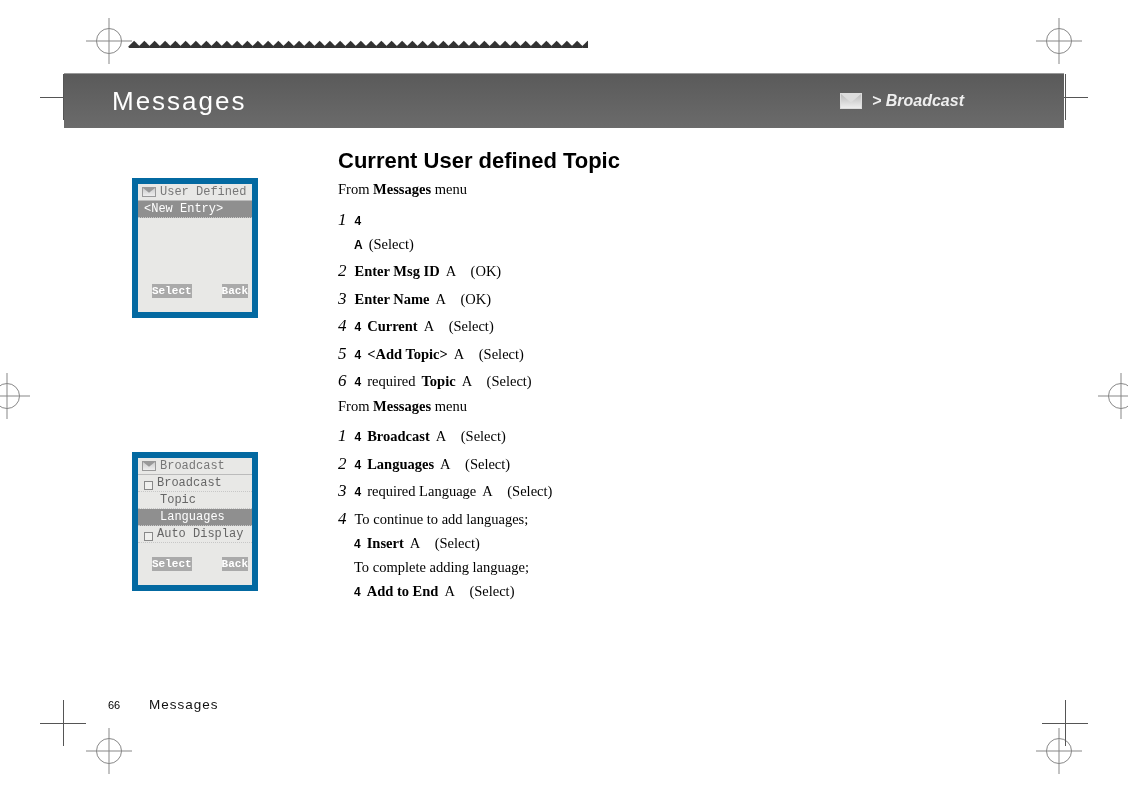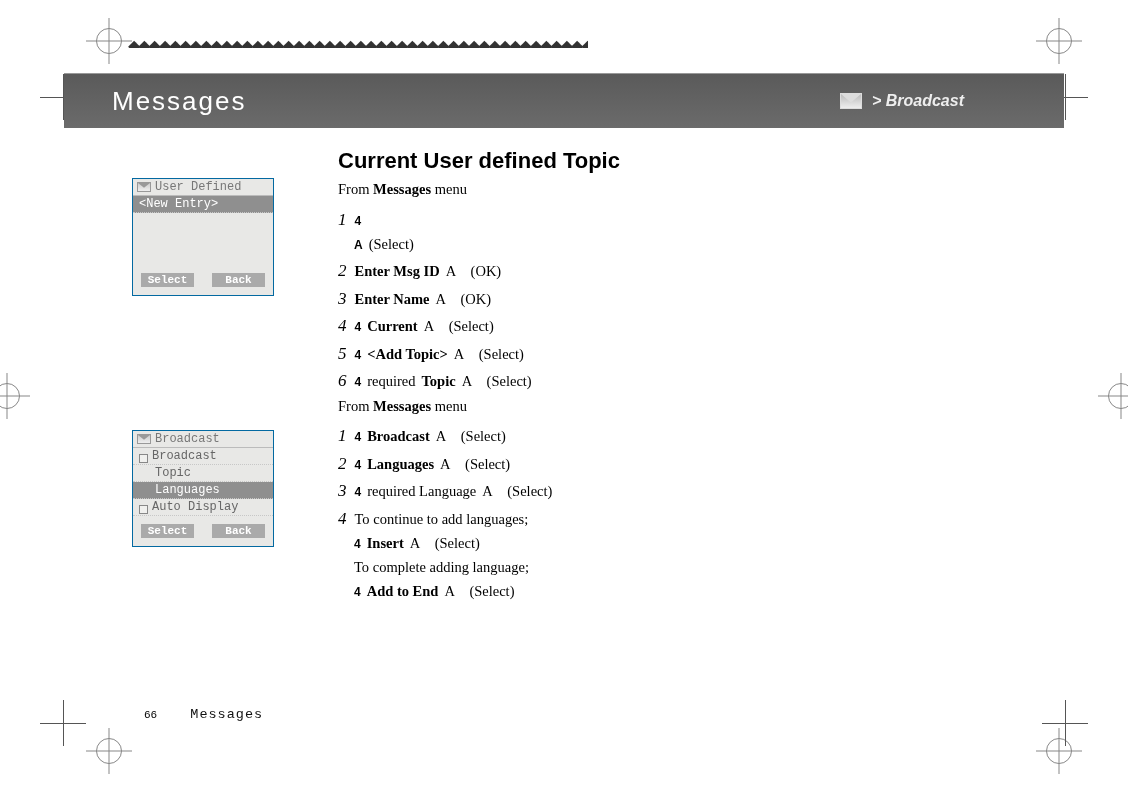--- a/index.html
+++ b/index.html
@@ -144,22 +144,22 @@
     font-weight: 700;
     font-size: 12px;
     display: inline-flex; align-items: center; justify-content: center;
   }
   .b { font-weight: bold; font-family: Georgia, serif; }
   .paren { white-space: nowrap; }
   .indent { margin-left: 16px; }
 
   
   .lcd {
-    width: 142px;
-    border: 1px solid #0369a1;
+    width: 126px;
+    border: 6px solid #0369a1;
     background: var(--lcd-bg);
     font-family: "Courier New", monospace;
     font-size: 12px;
     margin-bottom: 22px;
     overflow: hidden;
   }
   .lcd .titlebar {
     background: var(--lcd-bg);
     color: #777;
     padding: 1px 4px;
@@ -188,39 +188,37 @@
     background: var(--lcd-sel);
     color: #fff;
   }
   .lcd .row.sub { padding-left: 22px; }
   .lcd .blank { height: 52px; }
   .lcd .softkeys {
     display: flex;
   }
   .lcd .sk {
     flex: 1;
-    text-align: center;
     background: var(--lcd-soft);
     color: #fff;
     padding: 1px 0;
     font-weight: 700;
     font-size: 11px;
-    margin: 8px;
+    margin: 14px;
   }
   .lcd .sk + .sk { border-left: 2px solid var(--lcd-bg); }
 
   
   .footer {
     position: absolute;
-    left: 108px; bottom: 70px;
-    font-family: Liberation Mono, monospace;
+    left: 108px; bottom: 80px;
+    font-family: Liberation Sans, sans-serif;
     letter-spacing: 1px;
     font-size: 13.5px;
     color: #111;
-    margin-left: 36px;
   }
   .footer .num { font-size: 11px; letter-spacing: 0; margin-right: 24px; color: #000; }
 
   .thinrule {
     position: absolute;
     left: 64px; right: 64px;
     height: 1px; background: #999;
   }
   .thinrule.top { top: 73px; }
 </style>

